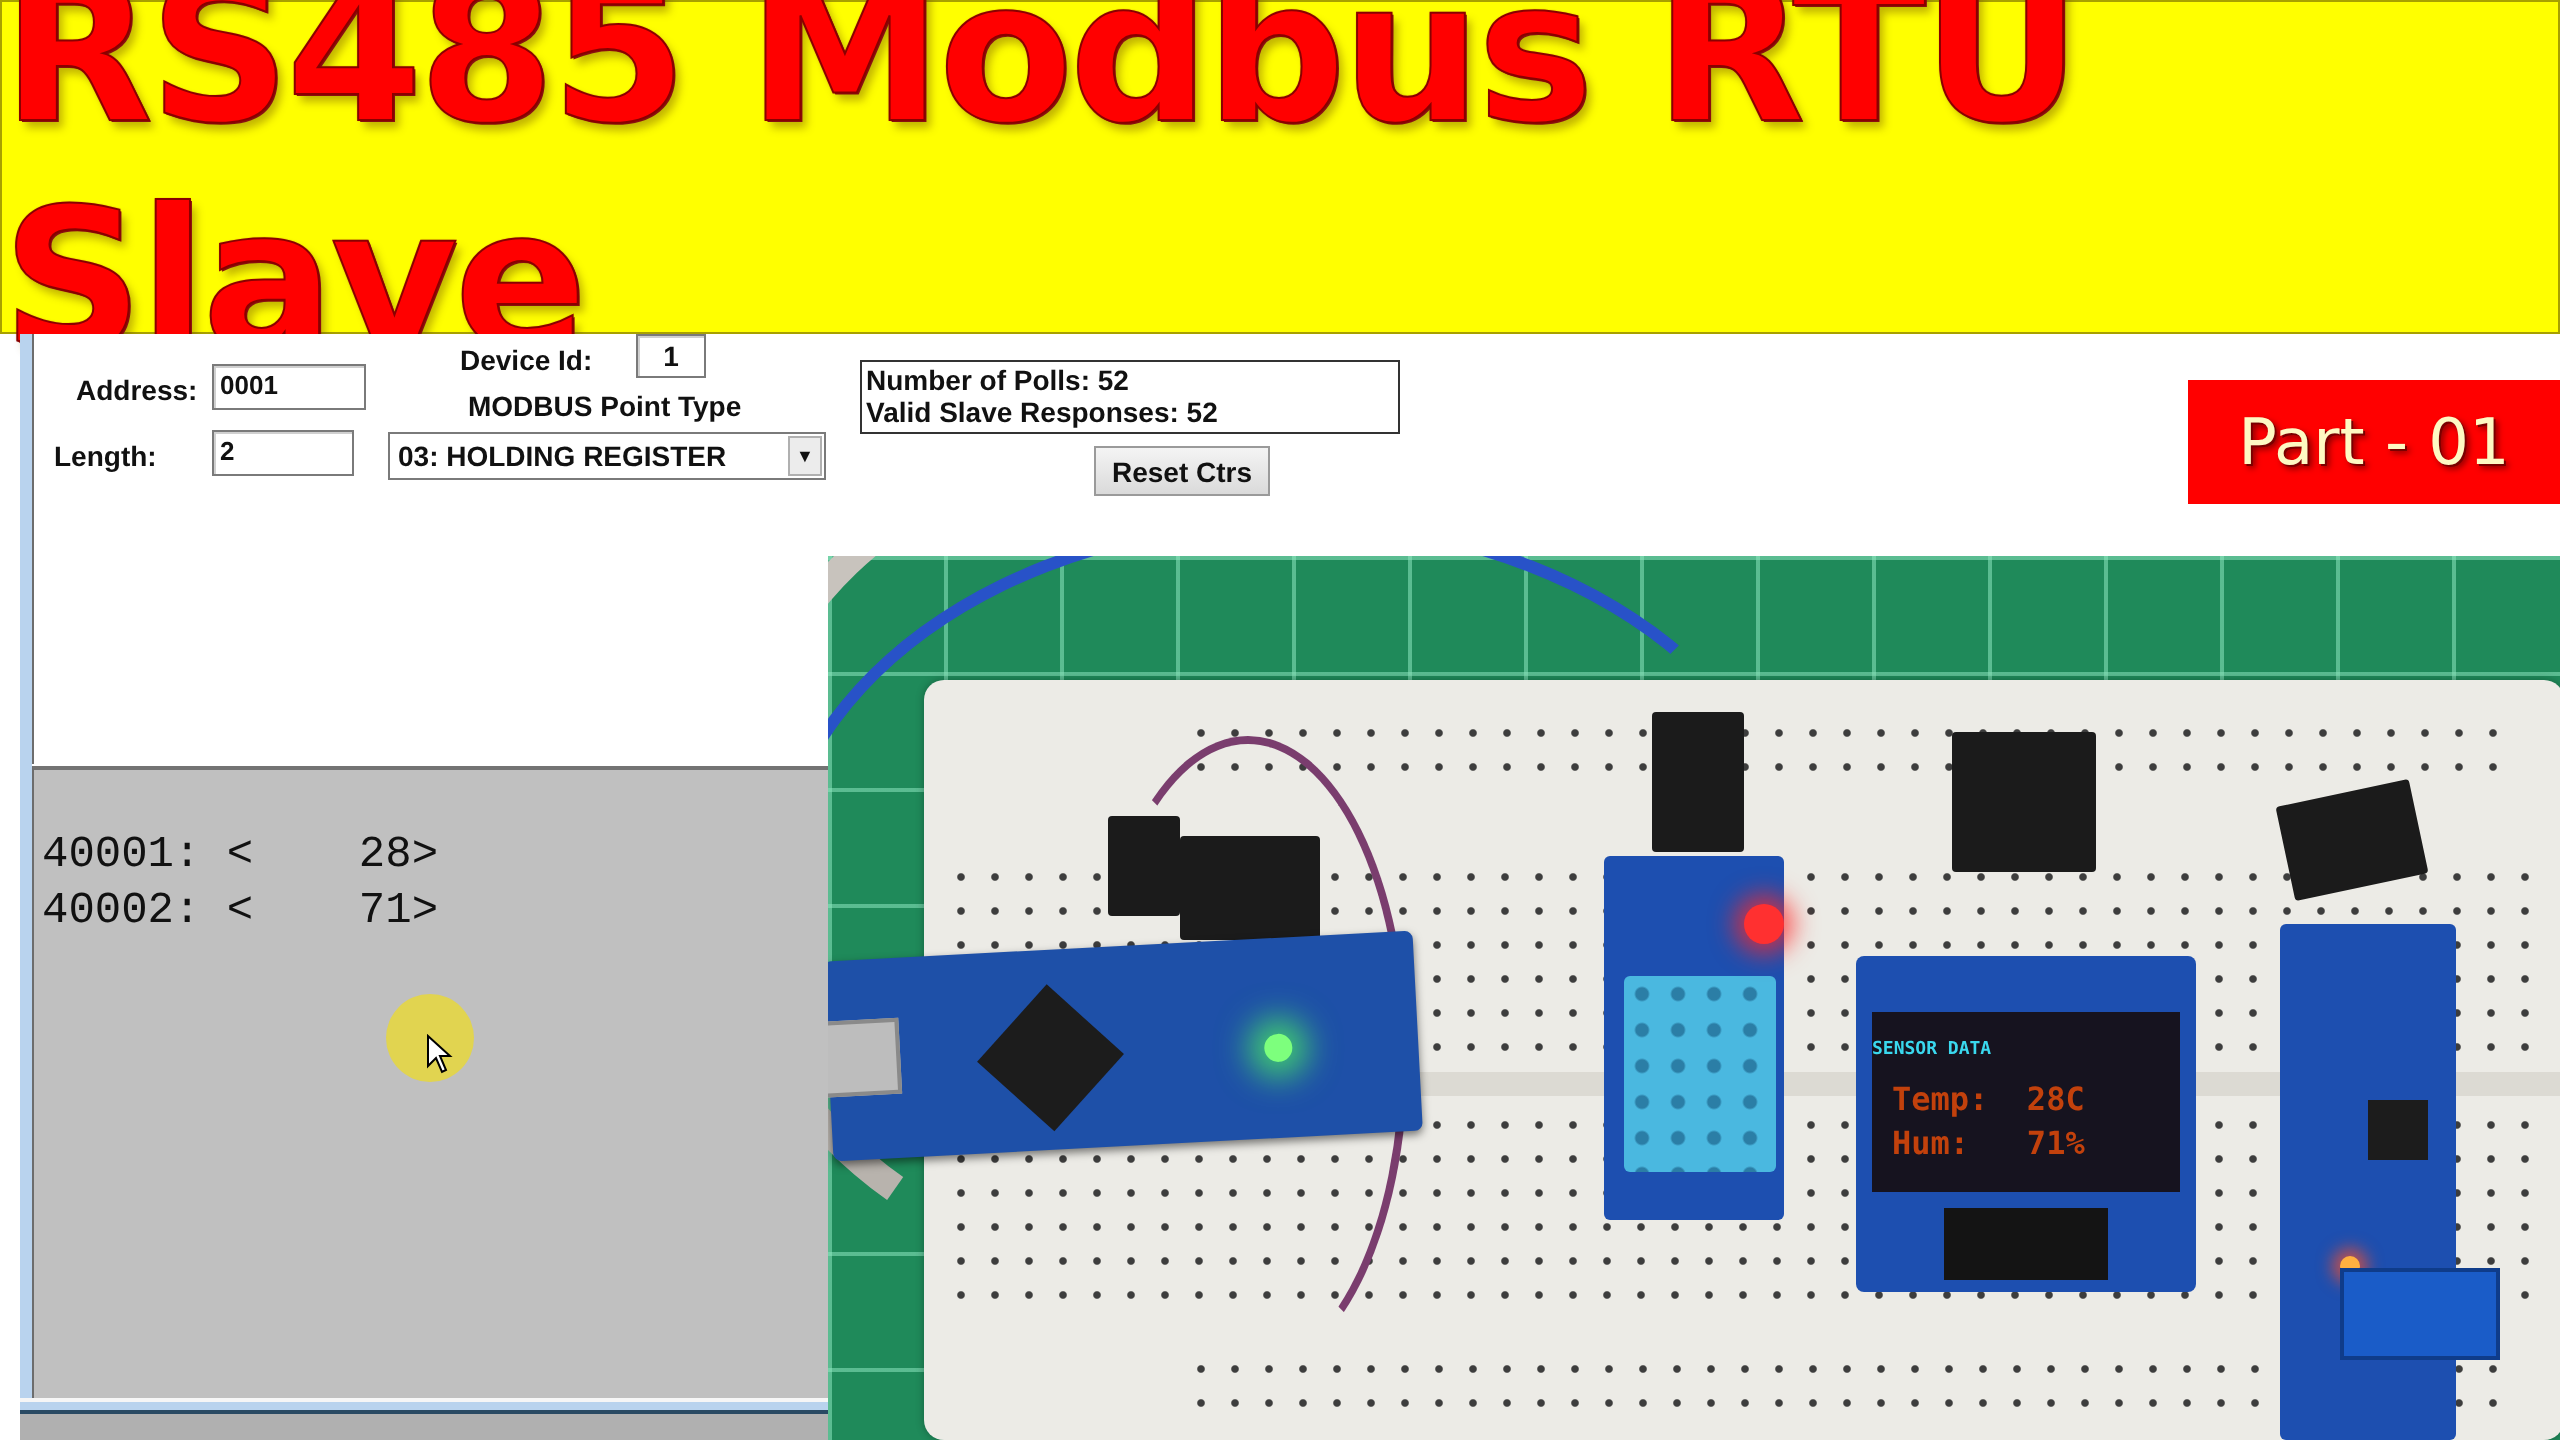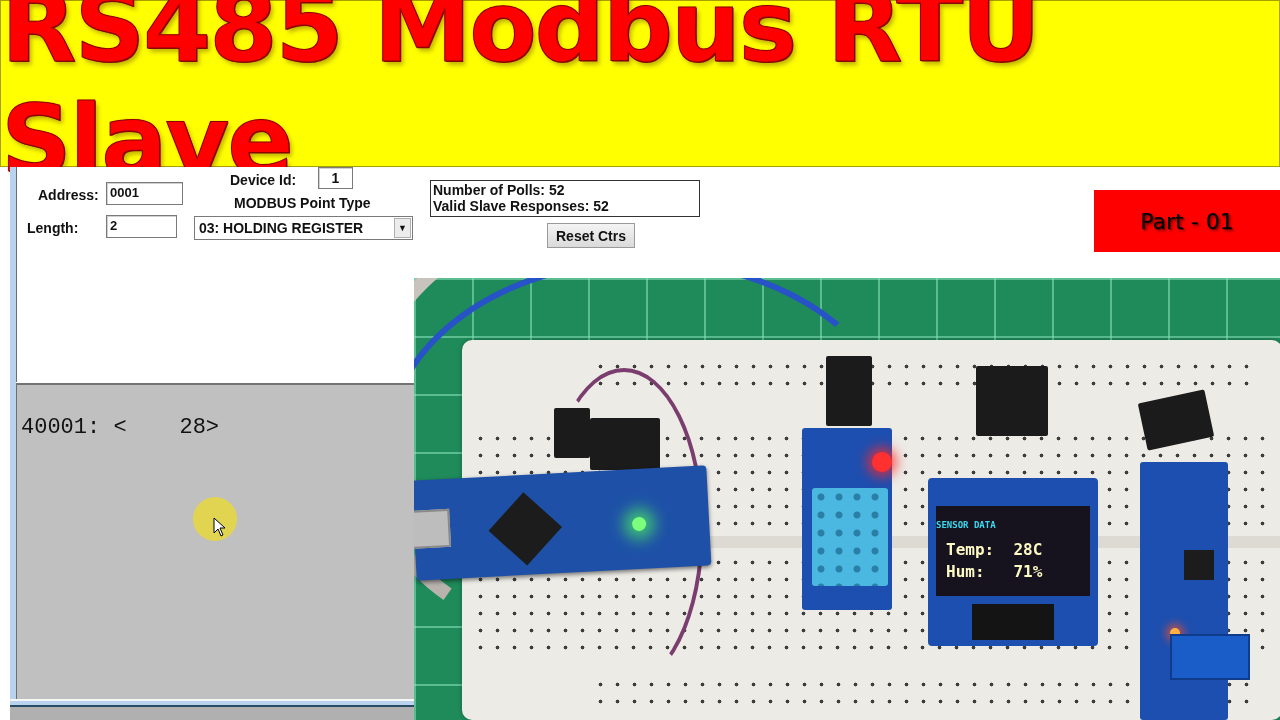--- a/index.html
+++ b/index.html
@@ -24,21 +24,21 @@
   .data-pane { position: absolute; left: 16px; top: 383px; width: 399px; height: 364px; background: #c0c0c0; border-top: 2px solid #737373; border-left: 1px solid #6d6d6d; }
   .data-row { position: absolute; left: 4px; font-family: "Liberation Mono", monospace; font-size: 22px; color: #111; white-space: pre; }
   .cursor-hl { position: absolute; left: 193px; top: 497px; width: 44px; height: 44px; border-radius: 50%; background: rgba(230,215,60,0.85); }
   .cursor { position: absolute; left: 213px; top: 517px; width: 14px; height: 20px; }
   .pane-bottom { position: absolute; left: 10px; top: 699px; width: 405px; height: 6px; background: #b9d3ee; border-top: 2px solid #f6f6f6; }
   .pane-bottom2 { position: absolute; left: 10px; top: 705px; width: 405px; height: 2px; background: #294a63; }
   .pane-bottom3 { position: absolute; left: 10px; top: 707px; width: 405px; height: 13px; background: #b0b0b0; }
 
   
   .part-badge { position: absolute; left: 1094px; top: 190px; width: 186px; height: 62px; background: #ff0000; display: flex; align-items: center; justify-content: center; }
-  .part-text { font-family: "DejaVu Sans", sans-serif; font-size: 22px; color: #000000; text-shadow: 1px 1px 0 #7a0000, 2px 2px 3px rgba(0,0,0,0.5); }
+  .part-text { font-family: "DejaVu Sans", sans-serif; font-size: 32px; color: #fef9c3; text-shadow: 1px 1px 0 #7a0000, 2px 2px 3px rgba(0,0,0,0.5); }
 
   
   .photo { position: absolute; left: 414px; top: 278px; width: 866px; height: 442px; overflow: hidden; background: #1f8a5a; }
   .grid-lines { position: absolute; inset: 0;
     background-image: linear-gradient(rgba(140,230,190,0.55) 2px, transparent 2px), linear-gradient(90deg, rgba(140,230,190,0.55) 2px, transparent 2px);
     background-size: 58px 58px; }
   .breadboard { position: absolute; left: 48px; top: 62px; width: 820px; height: 380px; background: #ecebe6; border-radius: 10px; box-shadow: 0 0 4px rgba(0,0,0,0.3); }
   .bb-holes { position: absolute; background-image: radial-gradient(#3d3d3d 1.6px, transparent 2.2px); background-size: 17px 17px; }
   .bb-channel { position: absolute; left: 0; width: 820px; height: 12px; background: #dcdad3; }
 
@@ -47,21 +47,21 @@
   .nano-usb { position: absolute; left: -6px; top: 30px; width: 42px; height: 38px; background: #bdbdbd; border: 2px solid #8a8a8a; }
   .nano-led { position: absolute; left: 218px; top: 48px; width: 14px; height: 14px; border-radius: 50%; background: #7dff7d; box-shadow: 0 0 16px 8px rgba(80,255,90,0.7); }
 
   .dht { position: absolute; left: 388px; top: 150px; width: 90px; height: 182px; background: #1d4fb0; border-radius: 3px; }
   .dht-body { position: absolute; left: 10px; top: 60px; width: 76px; height: 98px; background: #4ab8e0; border-radius: 3px; background-image: radial-gradient(#2b7ea6 3px, transparent 4px); background-size: 18px 18px; }
   .dht-led { position: absolute; left: 458px; top: 174px; width: 20px; height: 20px; border-radius: 50%; background: #ff3030; box-shadow: 0 0 12px 5px rgba(255,40,40,0.75); }
 
   .oled { position: absolute; left: 514px; top: 200px; width: 170px; height: 168px; background: #1d4fb0; border-radius: 4px; }
   .oled-screen { position: absolute; left: 8px; top: 28px; width: 154px; height: 90px; background: #16131f; }
   .oled-title { position: absolute; left: 0; top: 14px; width: 154px; text-align: left; font-family: "DejaVu Sans Mono", monospace; font-size: 9px; font-weight: bold; color: #3ad8ee; }
-  .oled-line { position: absolute; left: 10px; font-family: "DejaVu Sans Mono", monospace; font-weight: bold; font-size: 16px; color: #fef9c3; white-space: pre; }
+  .oled-line { position: absolute; left: 10px; font-family: "DejaVu Sans Mono", monospace; font-weight: bold; font-size: 16px; color: #c2410c; white-space: pre; }
   .oled-flex { position: absolute; left: 44px; top: 126px; width: 82px; height: 36px; background: #141414; }
 
   .rs485 { position: absolute; left: 726px; top: 184px; width: 88px; height: 258px; background: #1d4fb0; border-radius: 3px; }
   .rs485-ic { position: absolute; left: 44px; top: 88px; width: 30px; height: 30px; background: #1c1c1c; }
   .rs485-term { position: absolute; left: 30px; top: 172px; width: 80px; height: 46px; background: #1a5cc8; border: 2px solid #0f3c8a; }
   .rs485-led { position: absolute; left: 30px; top: 166px; width: 10px; height: 10px; border-radius: 50%; background: #ffb040; box-shadow: 0 0 8px 4px rgba(255,80,40,0.7); }
 
   .wire { position: absolute; border-radius: 50%; border-style: solid; border-color: transparent; }
   .header-pins { position: absolute; background: #1b1b1b; border-radius: 2px; }
 </style>
@@ -94,20 +94,21 @@
 
   <div class="stats-box">
     <div>Number of Polls: 52</div>
     <div>Valid Slave Responses: 52</div>
   </div>
 
   <div class="reset-btn">Reset Ctrs</div>
 
   <div class="data-pane">
     <div class="data-row" style="top:30px;">40001: &lt;    28&gt;</div>
+    <div class="data-row" style="top:58px;">40002: &lt;    71&gt;</div>
   </div>
   <div class="cursor-hl"></div>
   <svg class="cursor" viewBox="0 0 14 20">
     <path d="M1 1 L1 16 L5 12 L8 19 L10 18 L7 11 L12 11 Z" fill="#ffffff" stroke="#000" stroke-width="1"></path>
   </svg>
   <div class="pane-bottom"></div>
   <div class="pane-bottom2"></div>
   <div class="pane-bottom3"></div>
 
   <div class="part-badge">

